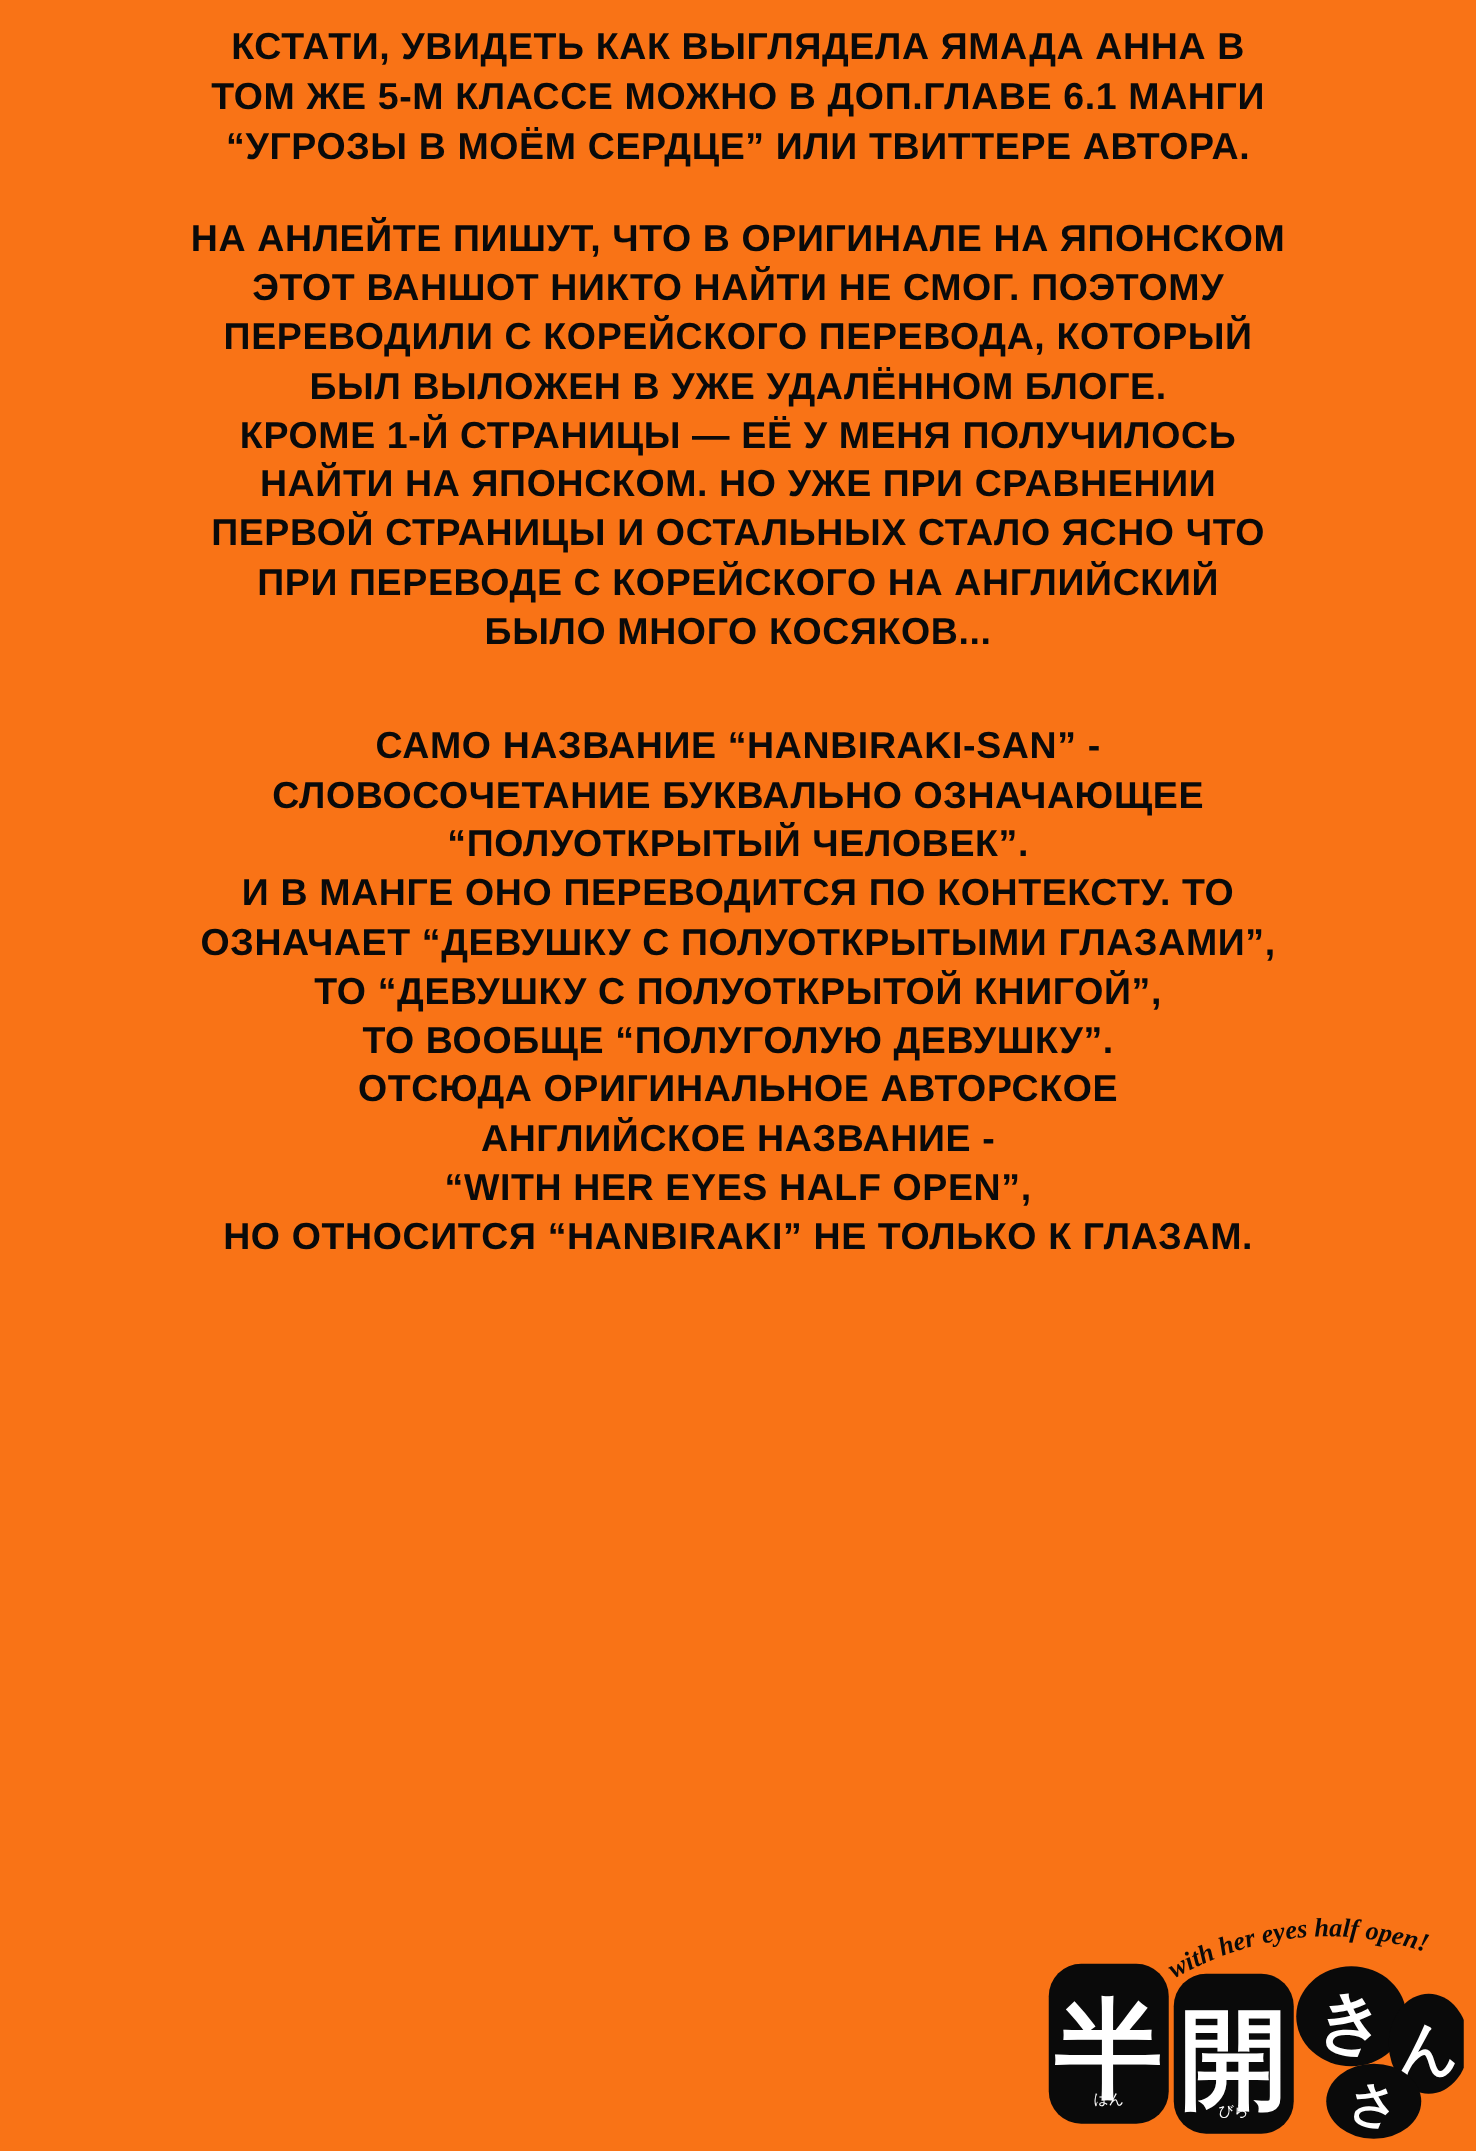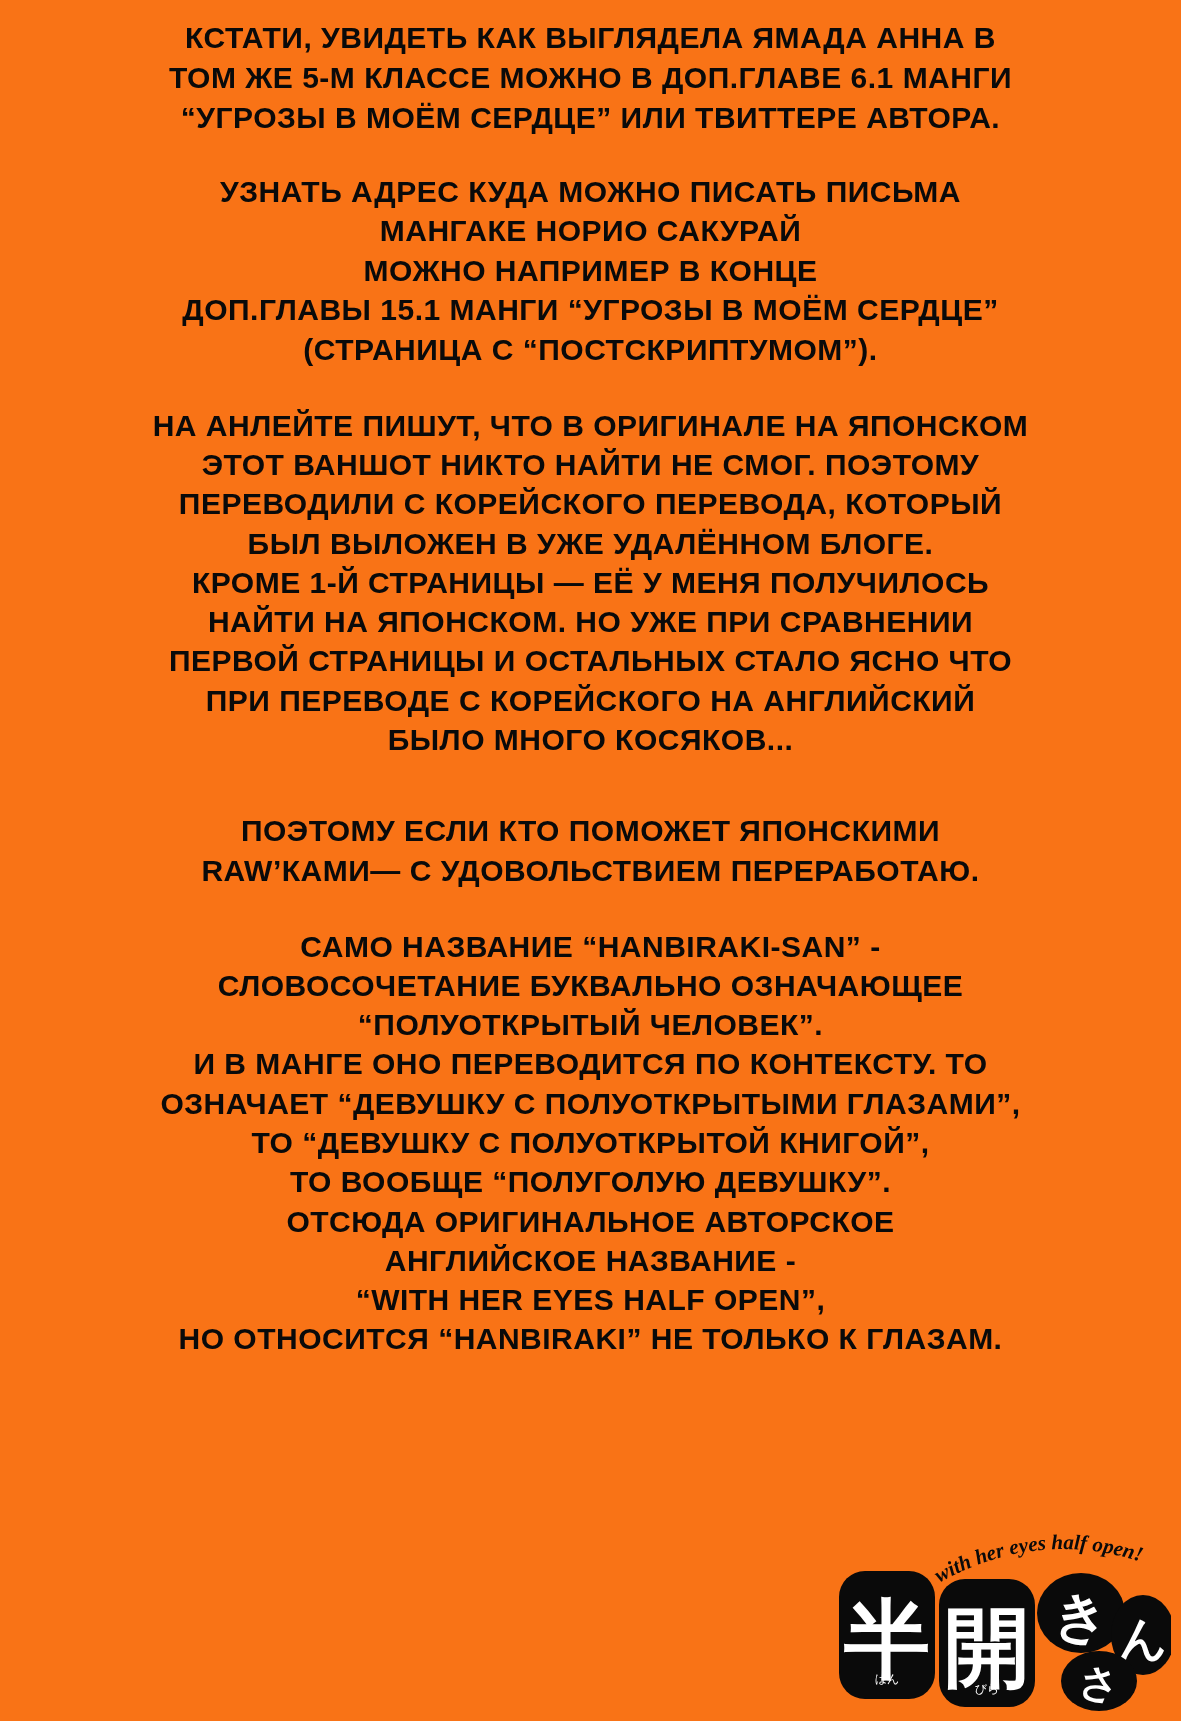--- a/index.html
+++ b/index.html
@@ -54,36 +54,29 @@
 </style>
 </head>
 <body>
 
 <div class="page">
 
   <div class="note-stack">
     <p class="para p1">КСТАТИ, УВИДЕТЬ КАК ВЫГЛЯДЕЛА ЯМАДА АННА В
 ТОМ ЖЕ 5-М КЛАССЕ МОЖНО В ДОП.ГЛАВЕ 6.1 МАНГИ
 “УГРОЗЫ В МОЁМ СЕРДЦЕ” ИЛИ ТВИТТЕРЕ АВТОРА.</p>
-    <p class="para p2">УЗНАТЬ АДРЕС КУДА МОЖНО ПИСАТЬ ПИСЬМА
-МАНГАКЕ НОРИО САКУРАЙ
-МОЖНО НАПРИМЕР В КОНЦЕ
-ДОП.ГЛАВЫ 15.1 МАНГИ “УГРОЗЫ В МОЁМ СЕРДЦЕ”
-(СТРАНИЦА С “ПОСТСКРИПТУМОМ”).</p>
     <p class="para p3">НА АНЛЕЙТЕ ПИШУТ, ЧТО В ОРИГИНАЛЕ НА ЯПОНСКОМ
 ЭТОТ ВАНШОТ НИКТО НАЙТИ НЕ СМОГ. ПОЭТОМУ
 ПЕРЕВОДИЛИ С КОРЕЙСКОГО ПЕРЕВОДА, КОТОРЫЙ
 БЫЛ ВЫЛОЖЕН В УЖЕ УДАЛЁННОМ БЛОГЕ.
 КРОМЕ 1-Й СТРАНИЦЫ — ЕЁ У МЕНЯ ПОЛУЧИЛОСЬ
 НАЙТИ НА ЯПОНСКОМ. НО УЖЕ ПРИ СРАВНЕНИИ
 ПЕРВОЙ СТРАНИЦЫ И ОСТАЛЬНЫХ СТАЛО ЯСНО ЧТО
 ПРИ ПЕРЕВОДЕ С КОРЕЙСКОГО НА АНГЛИЙСКИЙ
 БЫЛО МНОГО КОСЯКОВ...</p>
-    <p class="para p4">ПОЭТОМУ ЕСЛИ КТО ПОМОЖЕТ ЯПОНСКИМИ
-RAW’КАМИ— С УДОВОЛЬСТВИЕМ ПЕРЕРАБОТАЮ.</p>
     <p class="para p5">САМО НАЗВАНИЕ “HANBIRAKI-SAN” -
 СЛОВОСОЧЕТАНИЕ БУКВАЛЬНО ОЗНАЧАЮЩЕЕ
 “ПОЛУОТКРЫТЫЙ ЧЕЛОВЕК”.
 И В МАНГЕ ОНО ПЕРЕВОДИТСЯ ПО КОНТЕКСТУ. ТО
 ОЗНАЧАЕТ “ДЕВУШКУ С ПОЛУОТКРЫТЫМИ ГЛАЗАМИ”,
 ТО “ДЕВУШКУ С ПОЛУОТКРЫТОЙ КНИГОЙ”,
 ТО ВООБЩЕ “ПОЛУГОЛУЮ ДЕВУШКУ”.
 ОТСЮДА ОРИГИНАЛЬНОЕ АВТОРСКОЕ
 АНГЛИЙСКОЕ НАЗВАНИЕ -
 “WITH HER EYES HALF OPEN”,

